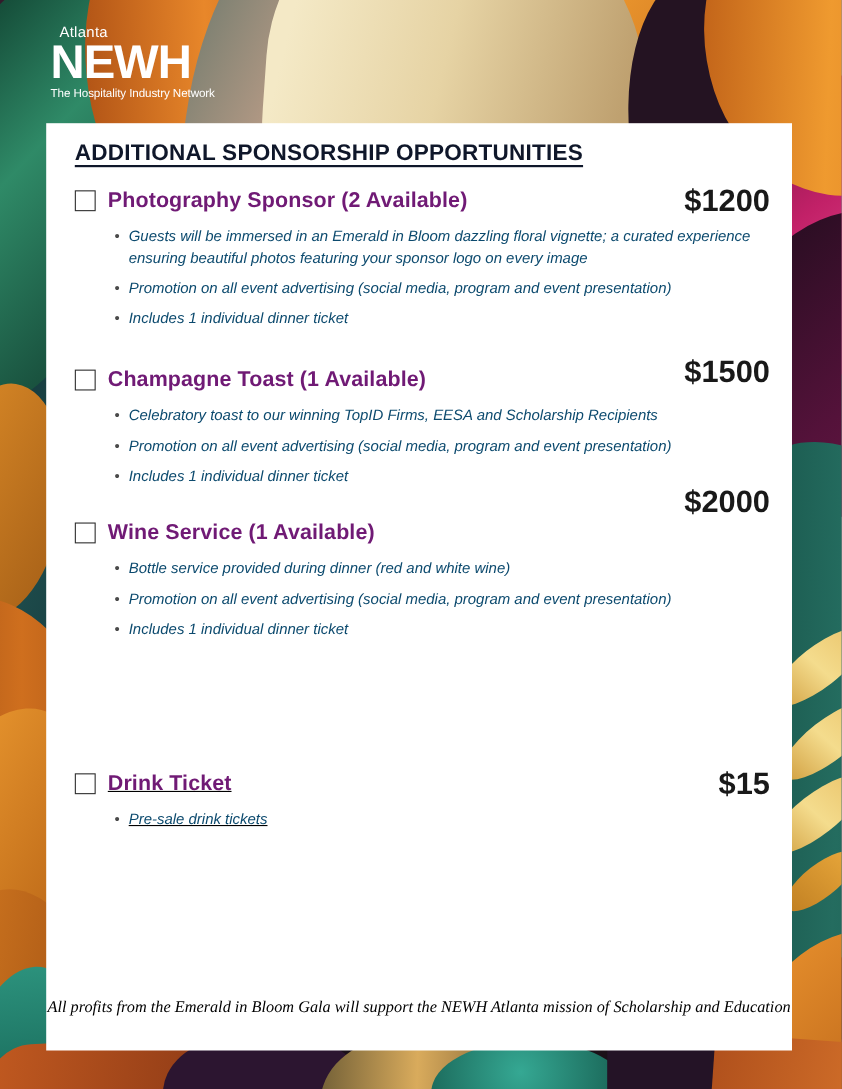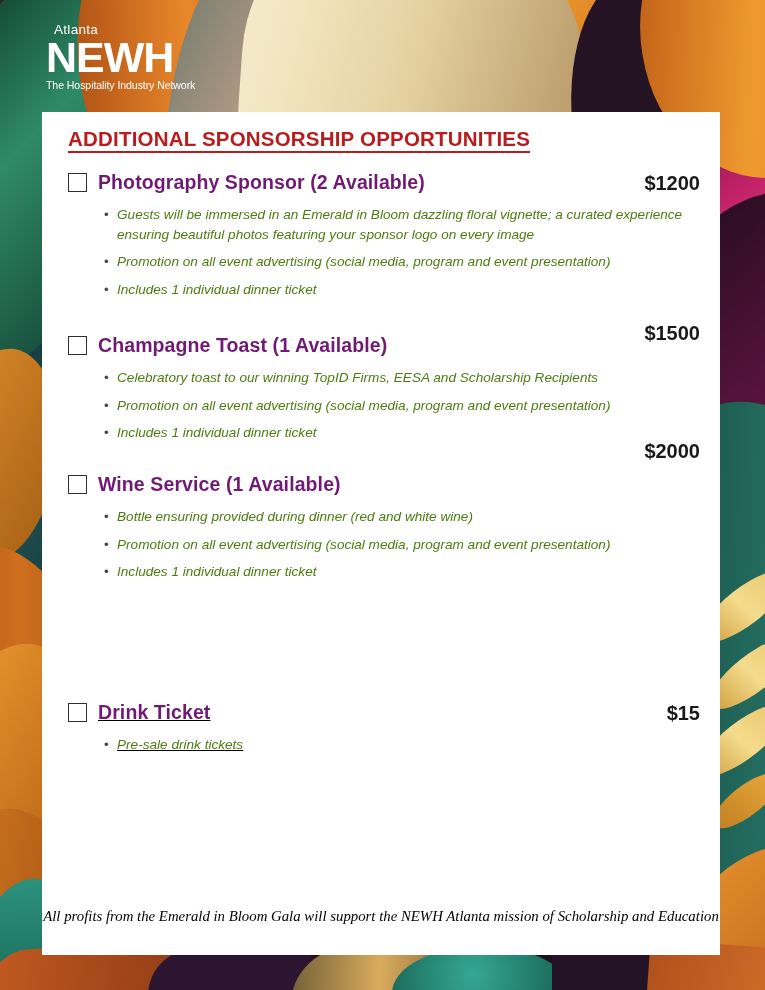--- a/index.html
+++ b/index.html
@@ -60,37 +60,37 @@
   .bs-dark{left:552px;top:950px;width:115px;background:#241326;}
   .bs-orange{left:648px;top:944px;width:140px;background:linear-gradient(100deg,#b0501c,#d2702a);transform:rotate(4deg);}
   
   .logo{position:absolute;left:46px;top:23px;z-index:12;color:#ffffff;}
   .logo-city{font-size:13.5px;font-weight:400;margin-left:8px;letter-spacing:.3px;line-height:1;}
   .logo-brand{font-family:Liberation Sans, sans-serif;font-weight:700;font-size:43px;line-height:.95;letter-spacing:-1px;}
   .logo-tagline{font-size:10.6px;letter-spacing:-.1px;margin-top:2px;white-space:nowrap;}
   
   .card{position:absolute;left:42px;top:112px;width:678px;height:843px;background:#ffffff;z-index:10;}
   .card-inner{position:relative;box-sizing:border-box;height:100%;padding:15px 20px 0 26px;}
-  .doc-title{display:inline-block;margin:0;font-size:20.5px;font-weight:700;color:#b91c1c;letter-spacing:.2px;
+  .doc-title{display:inline-block;margin:0;font-size:20.5px;font-weight:700;color:#0f172a;letter-spacing:.2px;
     text-decoration:underline;text-decoration-thickness:2px;text-underline-offset:5px;}
   .item{margin:0;}
   .item-0{margin-top:20px;}
   .item-1{margin-top:34px;}
   .item-2{margin-top:30px;}
   .item-3{margin-top:119px;text-decoration:underline;}
   .item-head{display:flex;align-items:center;position:relative;}
   .checkbox{width:17px;height:17px;border:1.6px solid #2e2e2e;background:#fff;margin-right:11px;flex:none;cursor:pointer;}
   .item-name{margin:0;font-size:19.5px;font-weight:700;color:#701a75;letter-spacing:.1px;}
-  .item-price{position:absolute;right:0;font-size:20px;font-weight:700;color:#191919;}
+  .item-price{position:absolute;right:0;font-size:28px;font-weight:700;color:#191919;}
   .item-0 .item-price,.item-3 .item-price{top:50%;transform:translateY(-50%);}
   .item-1 .item-price{top:-12px;}
   .item-2 .item-price{top:-33px;}
   .benefits{margin:11px 0 0 36px;padding:0;list-style:none;}
   .benefits li{position:relative;padding-left:13px;max-width:585px;
-    font-style:italic;font-size:13.6px;color:#4d7c0f;line-height:1.45;margin-bottom:8px;}
+    font-style:italic;font-size:13.6px;color:#0c4a6e;line-height:1.45;margin-bottom:8px;}
   .benefits li::before{content:"\2022";position:absolute;left:0;top:0;color:#4a4a4a;font-style:normal;}
   .card-footer{position:absolute;left:0;right:0;bottom:30px;text-align:center;
     font-family:"Liberation Serif",serif;font-style:italic;font-size:14.8px;color:#000000;}
 </style>
 </head>
 <body>
 
 <div class="bg">
   <div class="petal p-plum-tl"></div>
   <div class="petal p-navy-left"></div>
@@ -161,21 +161,21 @@
           </ul>
   </section>
 
   <section class="item item-2">
     <div class="item-head">
       <span class="checkbox"></span>
       <h2 class="item-name">Wine Service (1 Available)</h2>
       <span class="item-price">$2000</span>
     </div>
     <ul class="benefits">
-            <li>Bottle ensuring provided during dinner (red and white wine)</li>
+            <li>Bottle service provided during dinner (red and white wine)</li>
             <li>Promotion on all event advertising (social media, program and event presentation)</li>
             <li>Includes 1 individual dinner ticket</li>
           </ul>
   </section>
 
   <section class="item item-3">
     <div class="item-head">
       <span class="checkbox"></span>
       <h2 class="item-name">Drink Ticket</h2>
       <span class="item-price">$15</span>

